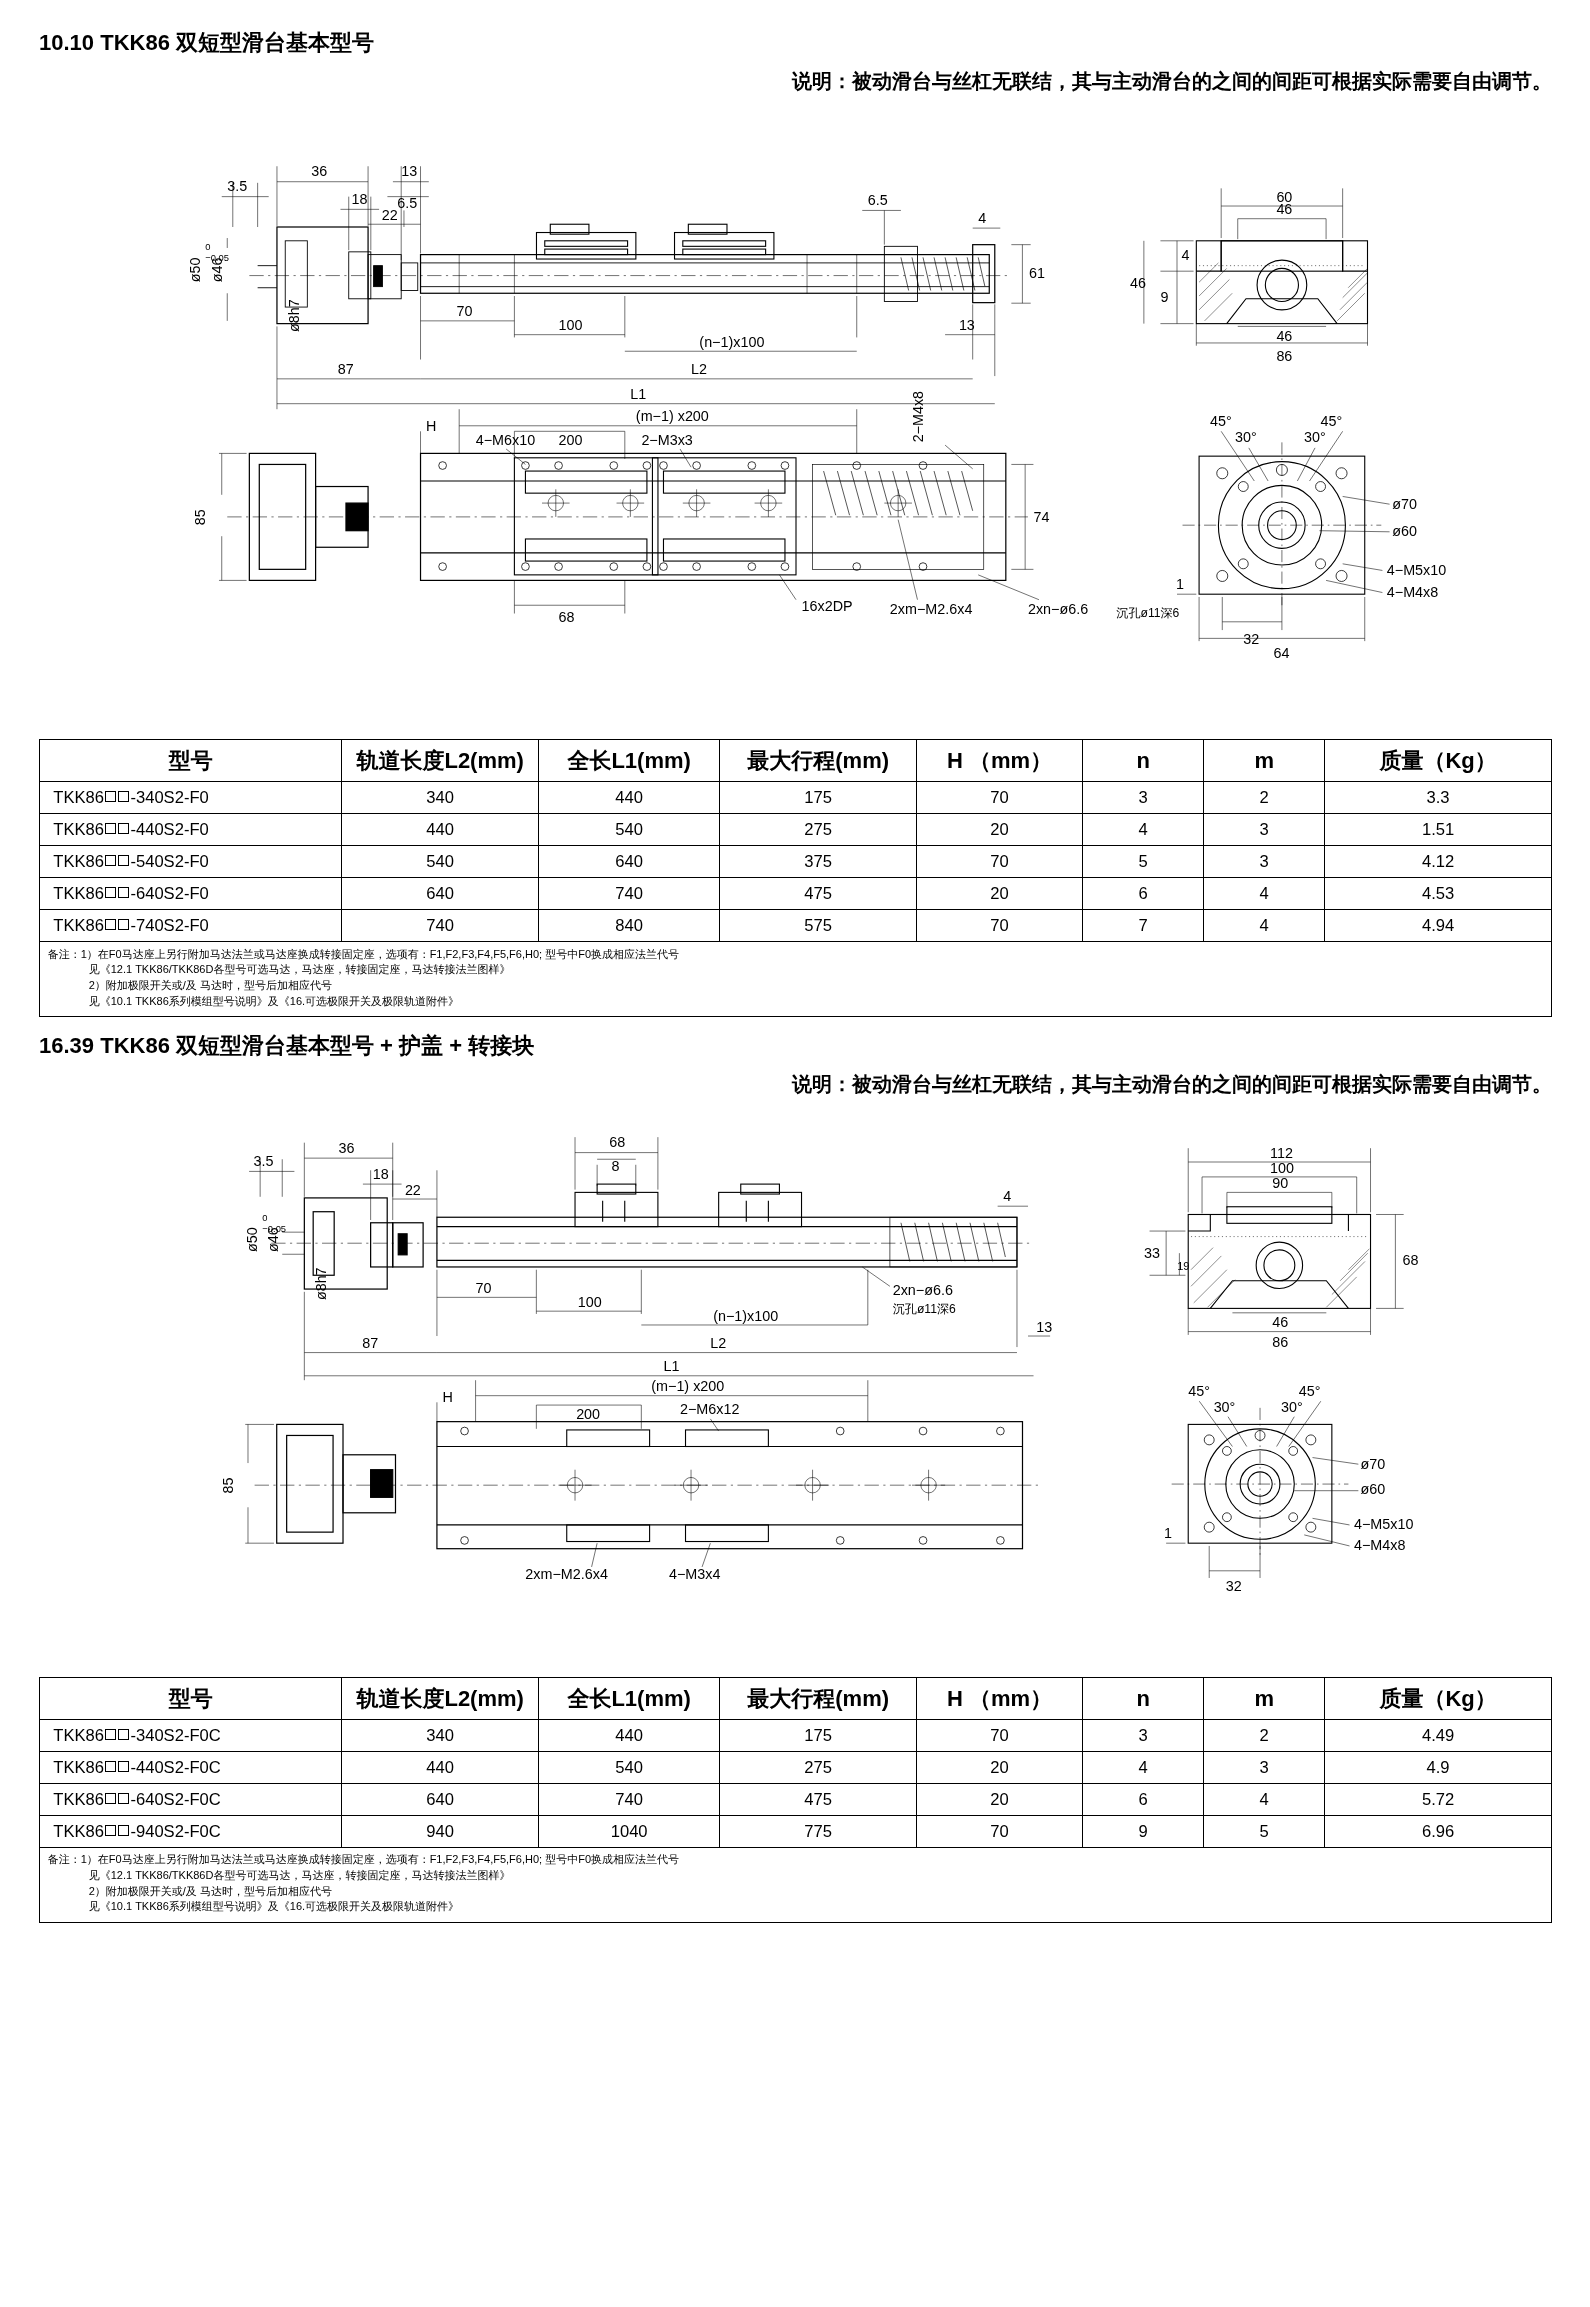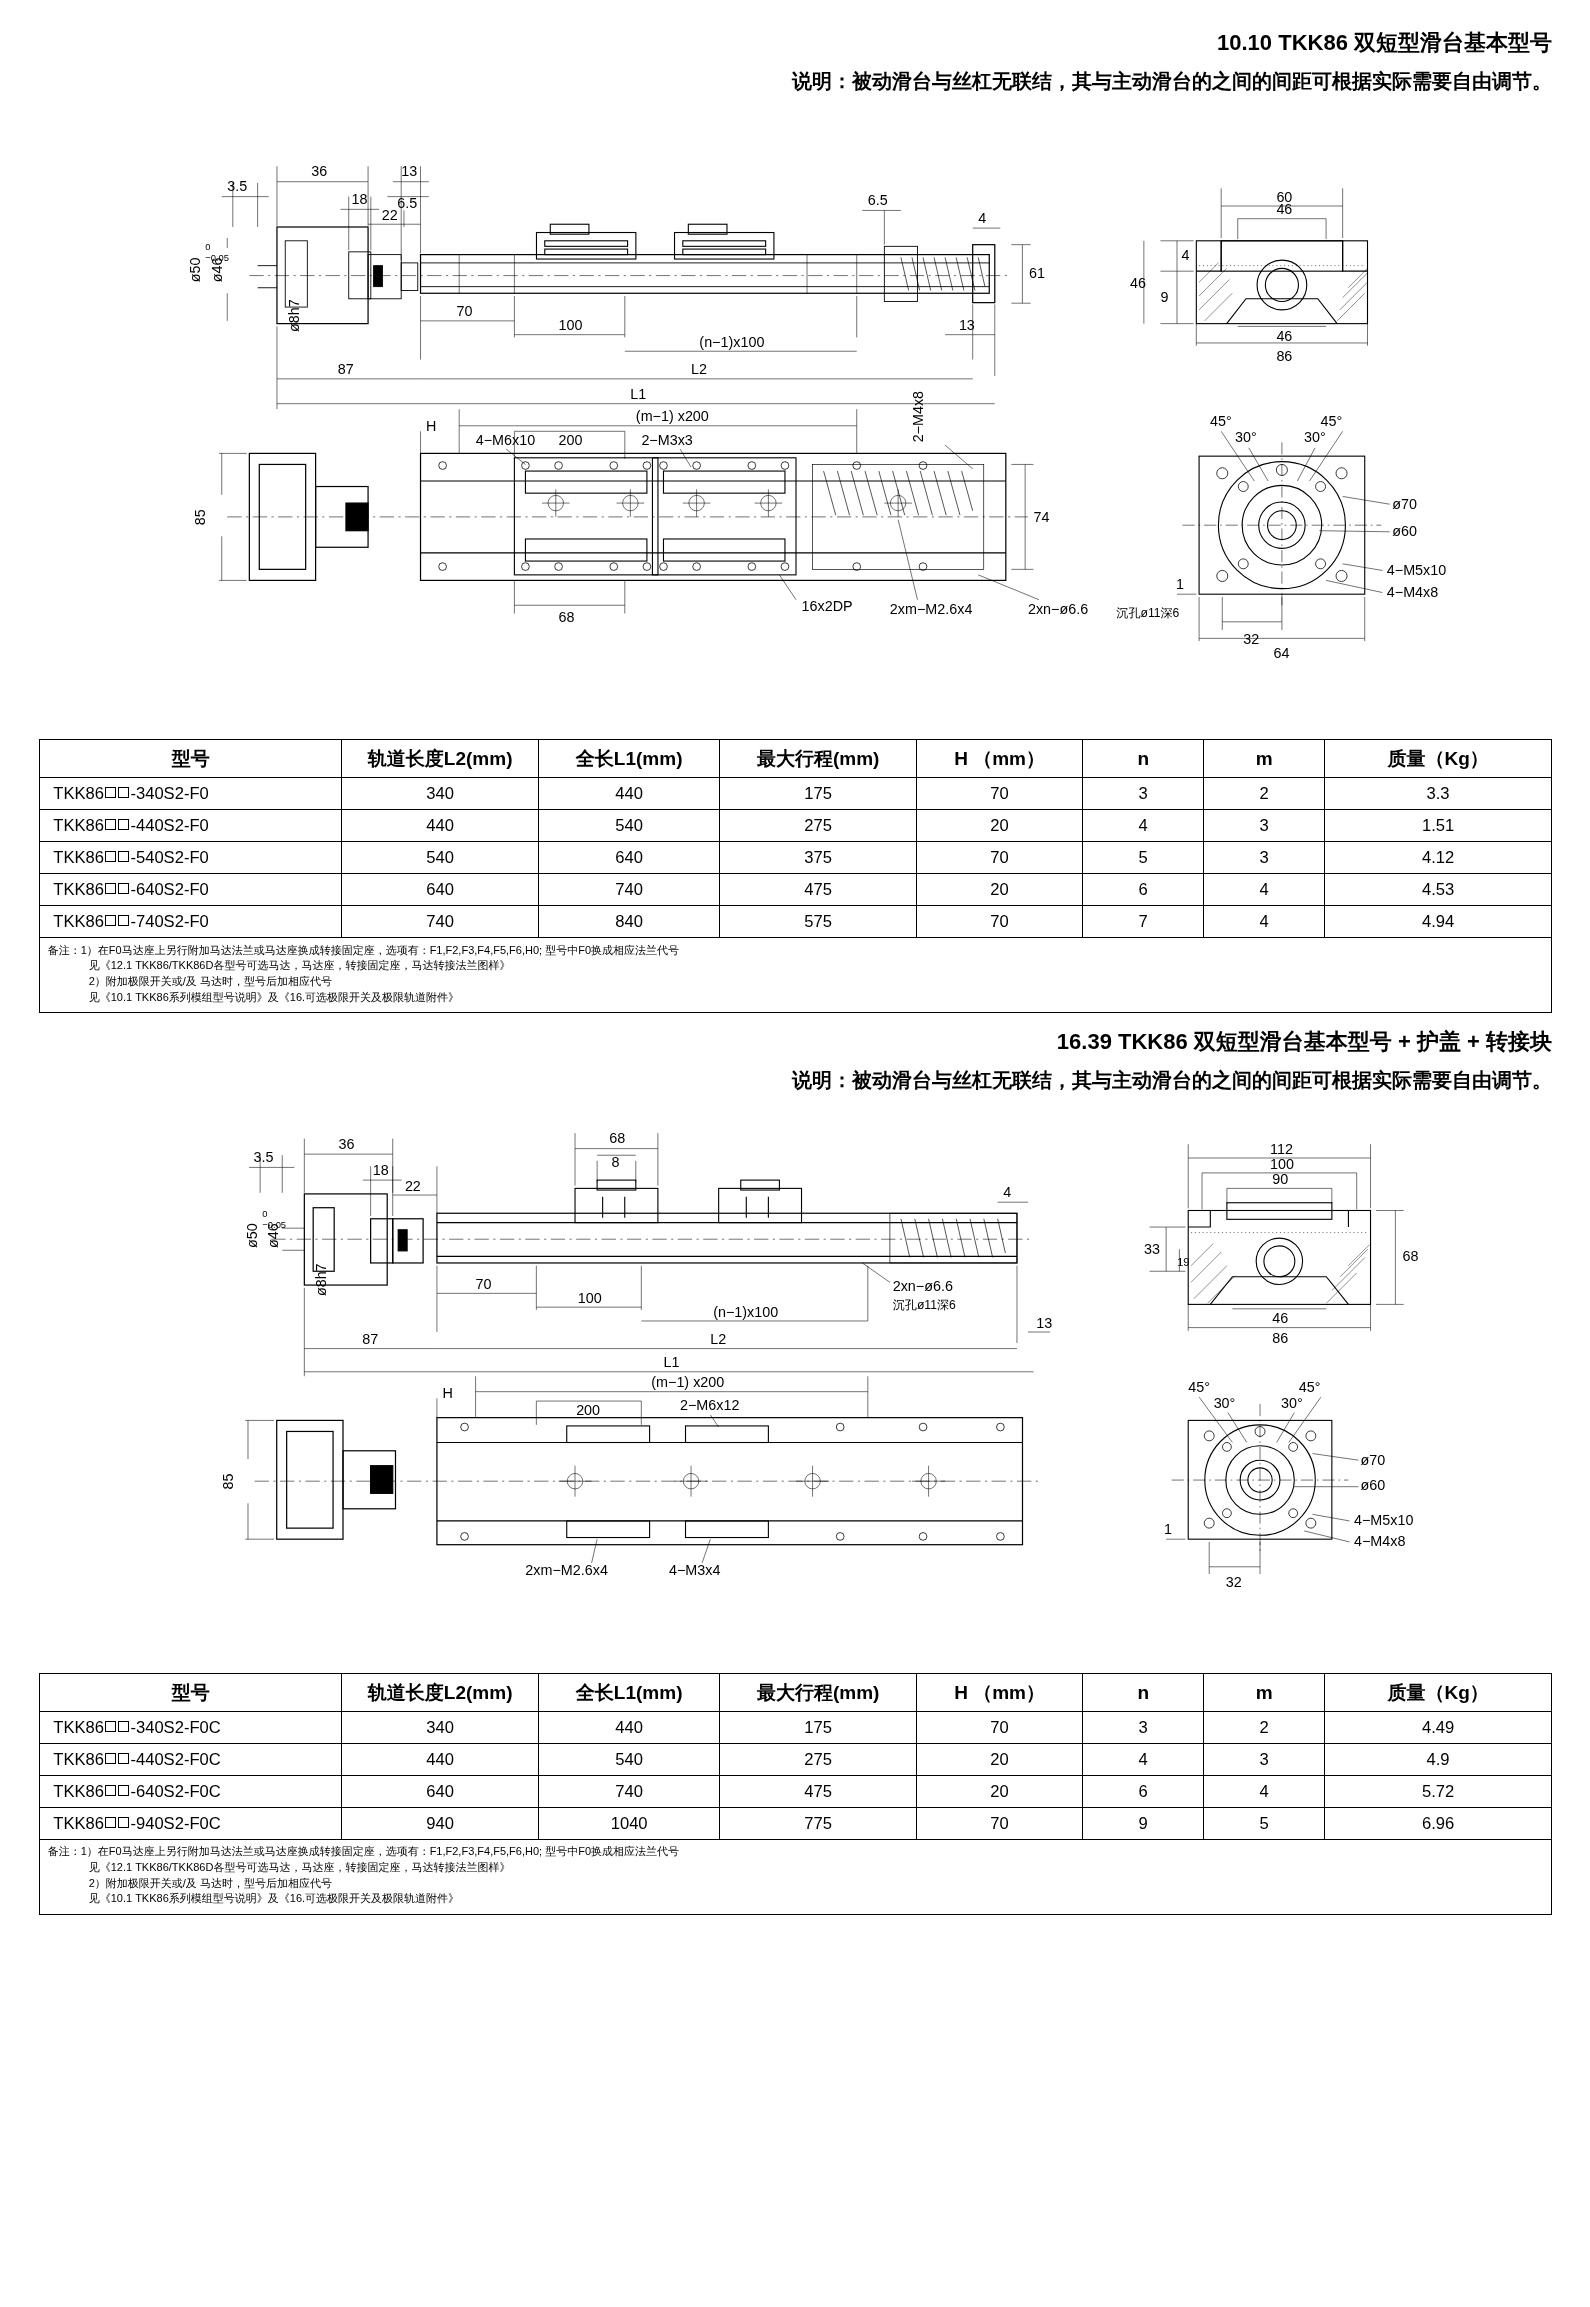--- a/index.html
+++ b/index.html
@@ -15,21 +15,20 @@
     padding: 22px 39px 33px 39px;
     background: #fff;
     position: relative;
   }
   .section { margin-bottom: 5.5px; }
   h2.sect-title {
     font-size: 22px;
     font-weight: bold;
     margin: 5.5px 0 10px 0;
     letter-spacing: 0px;
-    text-align: right;
   }
   p.note {
     font-size: 20px;
     margin: 0 0 5.5px 0;
     font-weight: 600;
     text-align: right;
   }
   .drawing {
     width: 100%;
     position: relative;
@@ -40,21 +39,21 @@
     margin-top: 4.4px;
     font-size: 16.6px;
   }
   table.spec th, table.spec td {
     border: 1.1px solid #000;
     text-align: center;
     padding: 5.5px 2.2px;
     font-weight: normal;
     white-space: nowrap;
   }
-  table.spec th { font-weight: bold; font-size: 19px; }
+  table.spec th { font-weight: bold; font-size: 22px; }
   table.spec td.model { text-align: left; padding-left: 13.3px; }
   .remarks {
     border: 1.1px solid #000;
     border-top: none;
     font-size: 11px;
     padding: 4.4px 7.7px 6.6px 7.7px;
     line-height: 1.42;
   }
   .remarks .r-line { display: block; }
   .remarks .indent { padding-left: 41px; }

